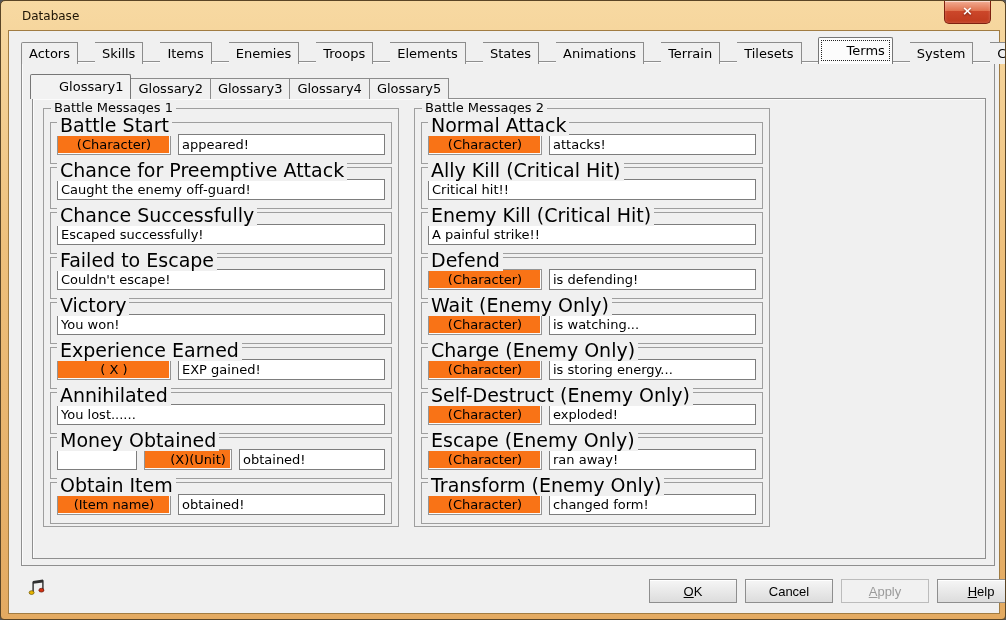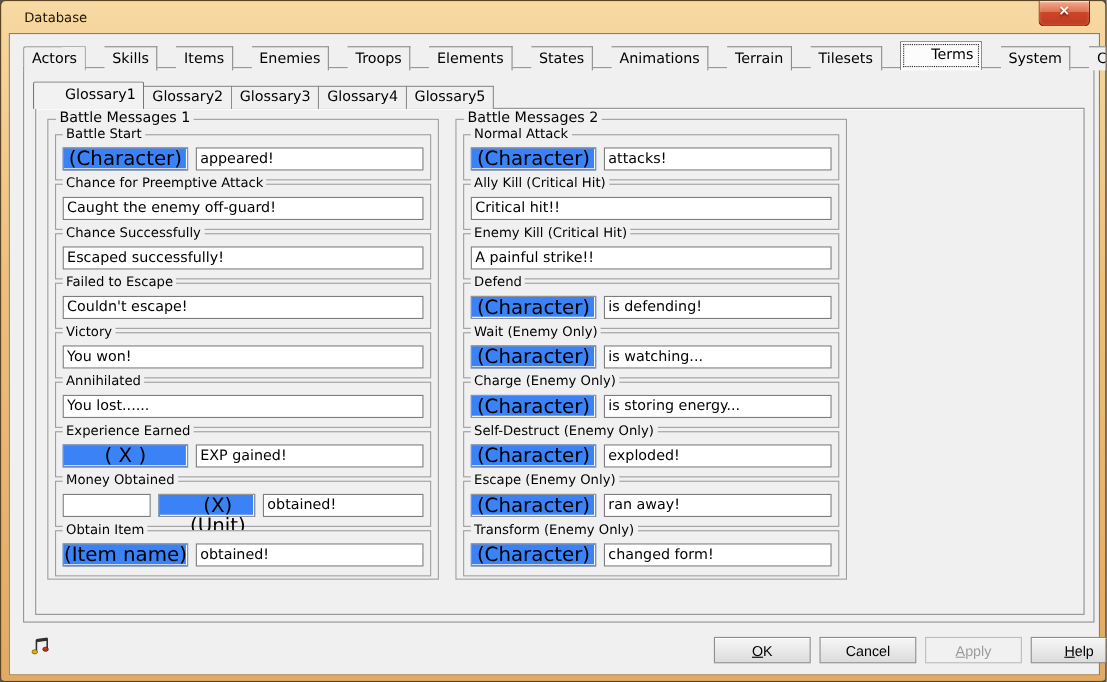--- a/index.html
+++ b/index.html
@@ -30,26 +30,26 @@
 
   .page{position:absolute;background:#f0f0f0;border:1px solid #8f8f8f;box-shadow:inset 1px 1px 0 #fbfbfb;}
   .mainpage{left:12px;top:30px;width:972px;height:503px;}
   .subpage{left:10px;top:36px;width:952px;height:459px;}
 
   .group{position:absolute;top:9px;width:354px;height:417px;border:1px solid #9e9e9e;}
   .group.g0{left:10px;} .group.g1{left:381px;}
   .gtitle{position:absolute;top:-9px;left:7px;background:#f0f0f0;padding:0 3px;font-size:13px;white-space:nowrap;}
   .fields{position:absolute;left:6px;right:6px;top:13px;}
   .fld{position:relative;height:40px;margin-bottom:3px;border:1px solid #9e9e9e;background:#f0f0f0;}
-  .lbl{position:absolute;top:-9px;left:6px;background:#f0f0f0;padding:0 3px;font-size:12px;white-space:nowrap;}
+  .lbl{position:absolute;top:-9px;left:6px;background:#f0f0f0;padding:0 3px;font-size:19px;white-space:nowrap;}
   .row{display:flex;gap:7px;align-items:center;padding:11px 6px 0 6px;}
   .tin{flex:1;height:21px;min-width:0;border:1px solid #7d7d7d;background:#fff;color:#000;
        font:13px "DejaVu Sans","Liberation Sans",sans-serif;padding:0 3px;box-sizing:border-box;outline:none;}
-  .static{flex:none;width:114px;height:21px;box-sizing:border-box;border:1px solid #949494;background:#3b82f6;
-          text-align:center;line-height:19px;font-size:18px;color:#000;box-shadow:inset -1px -1px 0 #fafafa;}
+  .static{flex:none;width:114px;height:21px;box-sizing:border-box;border:1px solid #949494;background:#f97316;
+          text-align:center;line-height:19px;font-size:13px;color:#000;box-shadow:inset -1px -1px 0 #fafafa;}
 
   .btn{position:absolute;top:548px;width:88px;height:24px;border:1px solid #8e8e8e;color:#000;
        background:linear-gradient(180deg,#f6f6f6 0%,#e9e9e9 50%,#dcdcdc 100%);
        box-shadow:inset 0 1px 0 #ffffff;font-size:13px;text-align:center;cursor:default;margin-left:36px;}
   .btn .cap{display:block;line-height:22px;}
   .btn.accel .cap::first-letter{text-decoration:underline;}
   .btn.disabled{color:#9b9b9b;border-color:#bcbcbc;background:#f1f1f1;box-shadow:none;text-align:center;}
   .btn-ok{left:604px;} .btn-cancel{left:700px;} .btn-apply{left:796px;} .btn-help{left:892px;}
 
   .music{position:absolute;left:18px;top:545px;width:22px;height:24px;}
@@ -109,30 +109,30 @@
                   <input type="text" class="tin" value="Couldn't escape!" style="">
                 </div>
               </div>
               <div class="fld">
                 <span class="lbl">Victory</span>
                 <div class="row">
                   <input type="text" class="tin" value="You won!" style="">
                 </div>
               </div>
               <div class="fld">
-                <span class="lbl">Annihilated</span>
-                <div class="row">
-                  <input type="text" class="tin" value="You lost......" style="">
-                </div>
-              </div>
-              <div class="fld">
                 <span class="lbl">Experience Earned</span>
                 <div class="row">
                   <div class="static">( X )</div>
                   <input type="text" class="tin" value="EXP gained!" style="">
+                </div>
+              </div>
+              <div class="fld">
+                <span class="lbl">Annihilated</span>
+                <div class="row">
+                  <input type="text" class="tin" value="You lost......" style="">
                 </div>
               </div>
               <div class="fld">
                 <span class="lbl">Money Obtained</span>
                 <div class="row">
                   <input type="text" class="tin" value="" style="flex: 0 0 auto; width: 80px;">
                   <div class="static" style="width: 88px; padding-left: 20px;">(X)(Unit)</div>
                   <input type="text" class="tin" value="obtained!" style="">
                 </div>
               </div>

